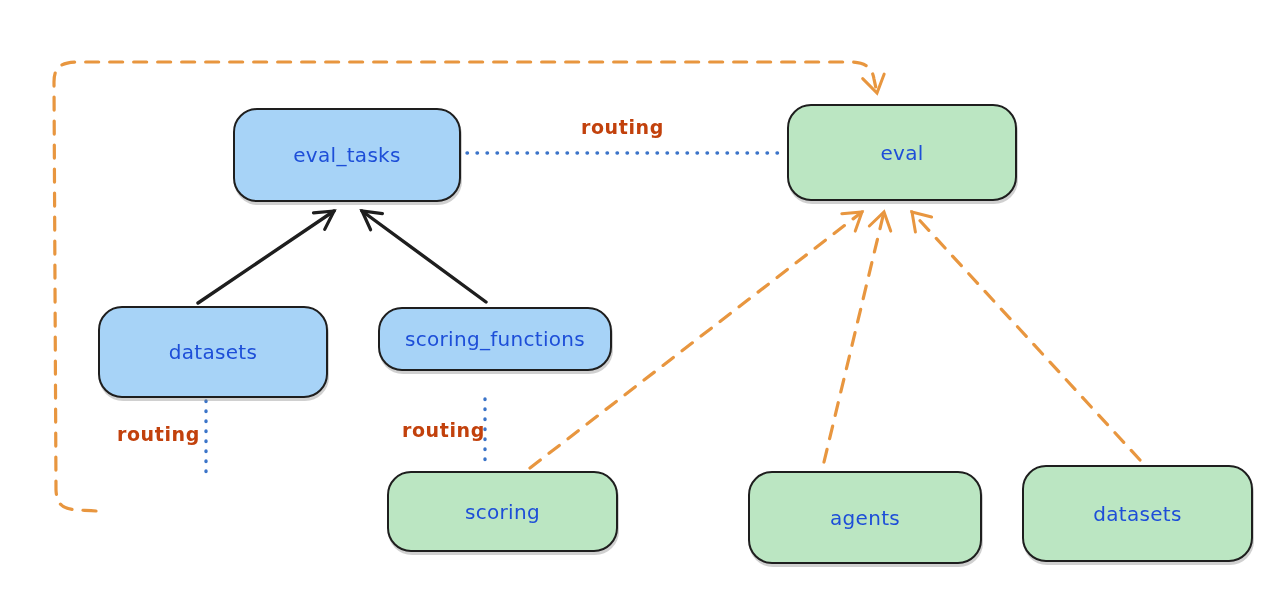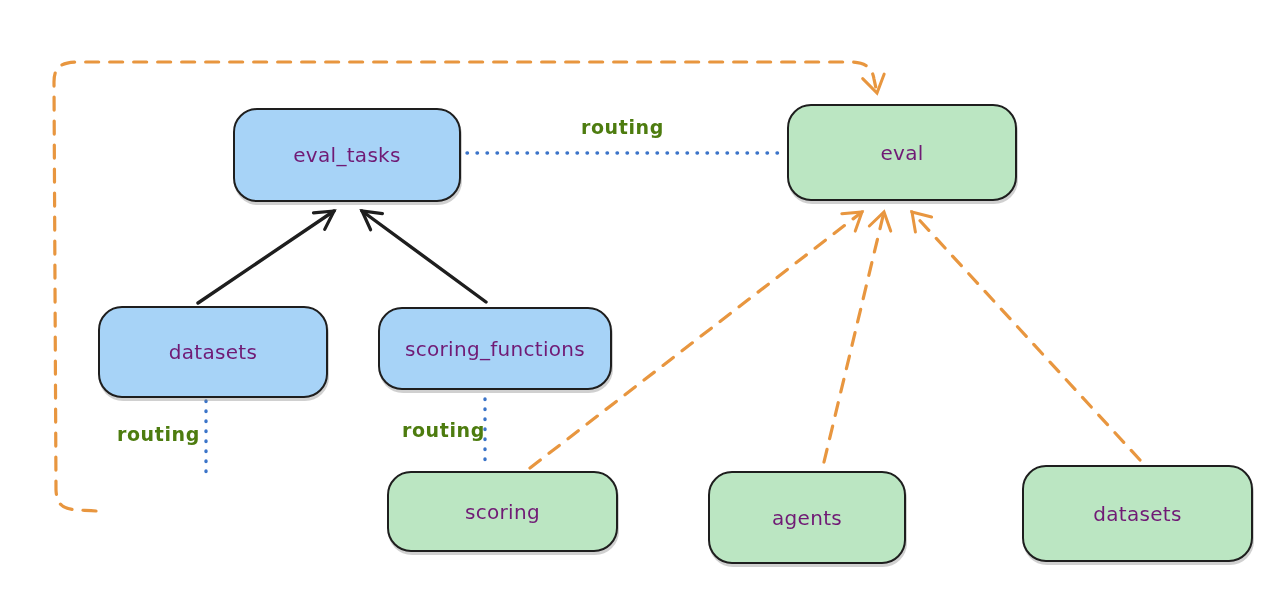--- a/index.html
+++ b/index.html
@@ -4,28 +4,28 @@
 <style>
   html,body{margin:0;padding:0;background:#ffffff;}
   .canvas{
     position:relative;width:1280px;height:596px;background:#ffffff;
     font-family:"DejaVu Sans", sans-serif;overflow:hidden;
   }
   .edge-layer{position:absolute;left:0;top:0;width:1280px;height:596px;}
   .node{
     position:absolute;display:flex;align-items:center;justify-content:center;
     border:2.5px solid #1e1e1e;border-radius:24px;
-    font-size:20px;color:#701a75;letter-spacing:0.3px;
+    font-size:20px;color:#1d4ed8;letter-spacing:0.3px;
     box-shadow:1px 3px 0 rgba(120,120,120,0.35);
     box-sizing:border-box;
   }
   .node.blue{background:#a7d3f7;}
   .node.green{background:#bbe6c2;}
   .edge-label{
-    position:absolute;color:#4d7c0f;font-size:19px;font-weight:600;
+    position:absolute;color:#c2410c;font-size:19px;font-weight:600;
     letter-spacing:0.6px;white-space:nowrap;
   }
 </style>
 </head>
 <body>
 
 <div class="canvas">
 
   <svg class="edge-layer" width="1280" height="596" viewBox="0 0 1280 596" xmlns="http://www.w3.org/2000/svg">
     <defs>
@@ -55,30 +55,30 @@
   </div>
 
   <div class="node blue" style="left:98px;top:306px;width:230px;height:92px">
     <span>datasets</span>
   </div>
 
   <div class="node green" style="left:787px;top:104px;width:230px;height:97px">
     <span>eval</span>
   </div>
 
-  <div class="node blue" style="left:378px;top:307px;width:234px;height:83px">
+  <div class="node blue" style="left:378px;top:307px;width:234px;height:64px">
     <span>scoring_functions</span>
   </div>
 
 
   <div class="node green" style="left:387px;top:471px;width:231px;height:81px">
     <span>scoring</span>
   </div>
 
-  <div class="node green" style="left:708px;top:471px;width:198px;height:93px">
+  <div class="node green" style="left:748px;top:471px;width:234px;height:93px">
     <span>agents</span>
   </div>
 
   <div class="node green" style="left:1022px;top:465px;width:231px;height:97px">
     <span>datasets</span>
   </div>
 
   <div class="edge-label" style="left:581px;top:116px">routing</div>
   <div class="edge-label" style="left:117px;top:423px">routing</div>
   <div class="edge-label" style="left:402px;top:419px">routing</div>

